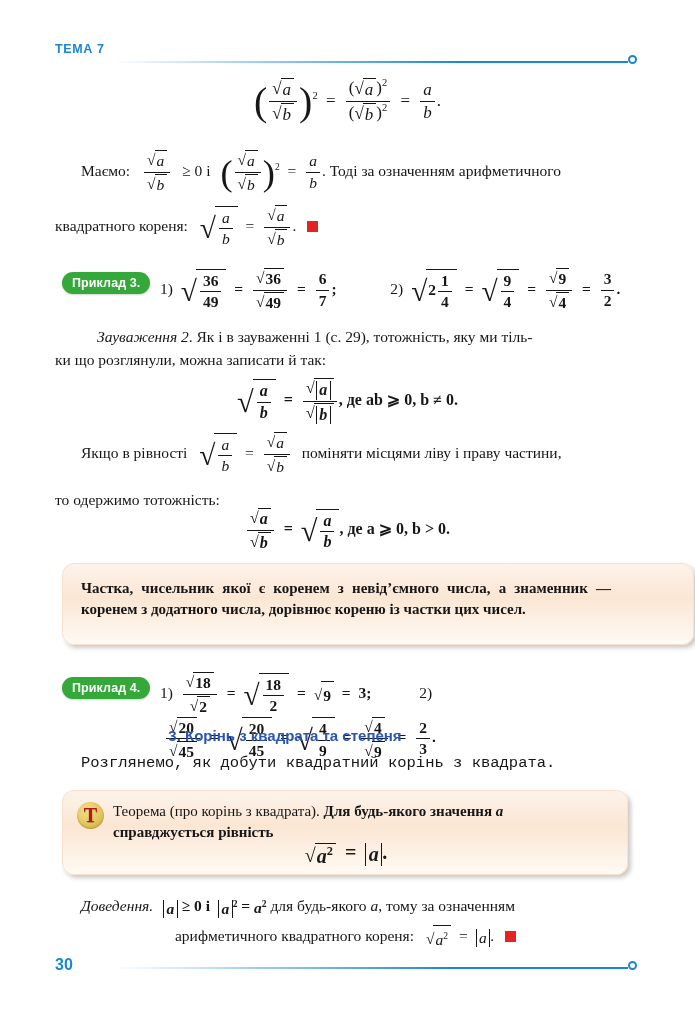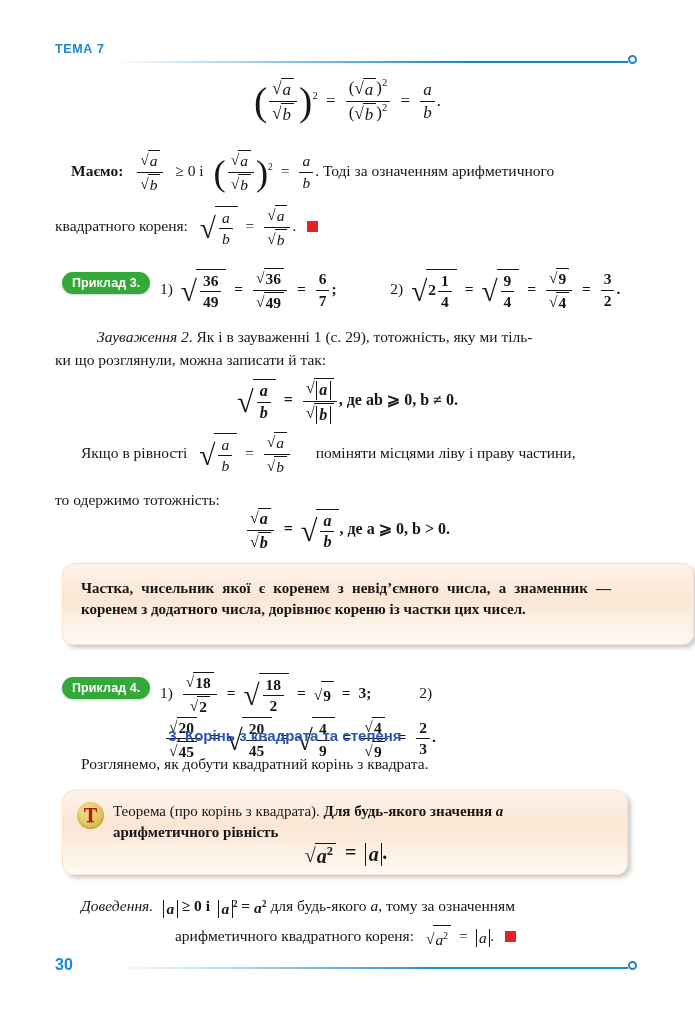--- a/index.html
+++ b/index.html
@@ -285,21 +285,21 @@
     <span class="math" aria-hidden="false">
       <span class="paren-big">(</span><span class="frac"><span class="num"><span class="rad"><span class="sign">√</span><span class="arg mi">a</span></span></span><span class="den"><span class="rad"><span class="sign">√</span><span class="arg mi">b</span></span></span></span><span class="paren-big">)</span><span class="sup">2</span>
       <span class="op">=</span>
       <span class="frac"><span class="num">(<span class="rad"><span class="sign">√</span><span class="arg mi">a</span></span>)<span class="sup">2</span></span><span class="den">(<span class="rad"><span class="sign">√</span><span class="arg mi">b</span></span>)<span class="sup">2</span></span></span>
       <span class="op">=</span>
       <span class="frac"><span class="num mi">a</span><span class="den mi">b</span></span>.
     </span>
   </div>
 
   <div class="body-text" style="left:55px; top:150px; width:585px; text-align:left;">
-    <span style="margin-left:16px;font-weight:bold;">Маємо:</span>
+    <span style="margin-left:26px;">Маємо:</span>
     <span class="math" style="margin-left:8px;">
       <span class="frac"><span class="num"><span class="rad"><span class="sign">√</span><span class="arg mi">a</span></span></span><span class="den"><span class="rad"><span class="sign">√</span><span class="arg mi">b</span></span></span></span>
     </span>
     <span style="margin-left:6px;">≥ 0  і</span>
     <span class="math" style="margin-left:6px;">
       <span class="paren-big">(</span><span class="frac"><span class="num"><span class="rad"><span class="sign">√</span><span class="arg mi">a</span></span></span><span class="den"><span class="rad"><span class="sign">√</span><span class="arg mi">b</span></span></span></span><span class="paren-big">)</span><span class="sup">2</span>
       <span class="op">=</span>
       <span class="frac"><span class="num mi">a</span><span class="den mi">b</span></span>
     </span><span>. Тоді за означенням арифметичного</span>
   </div>
@@ -353,21 +353,21 @@
     </span><span class="bd">, де ab ⩾ 0, b ≠ 0.</span>
   </div>
 
   <div class="body-text" style="left:55px; top:432px; width:585px; text-align:left;">
     <span style="margin-left:26px;">Якщо в рівності</span>
     <span class="math" style="margin-left:8px;">
       <span class="rad radbig"><span class="sign">√</span><span class="arg"><span class="frac"><span class="num mi">a</span><span class="den mi">b</span></span></span></span>
       <span class="op">=</span>
       <span class="frac"><span class="num"><span class="rad"><span class="sign">√</span><span class="arg mi">a</span></span></span><span class="den"><span class="rad"><span class="sign">√</span><span class="arg mi">b</span></span></span></span>
     </span>
-    <span style="margin-left:20px;text-align:center;">поміняти місцями ліву і праву частини,</span>
+    <span style="margin-left:6px;text-align:center;">поміняти місцями ліву і праву частини,</span>
   </div>
   <div class="body-text" style="left:55px; top:487px; width:585px; text-align:left;">
     <span>то одержимо тотожність:</span>
   </div>
 
   <div class="centered" style="left:0; top:508px; width:695px; font-size:16px;">
     <span class="math mb">
       <span class="frac"><span class="num"><span class="rad"><span class="sign">√</span><span class="arg mi">a</span></span></span><span class="den"><span class="rad"><span class="sign">√</span><span class="arg mi">b</span></span></span></span>
       <span class="op">=</span>
       <span class="rad radbig"><span class="sign">√</span><span class="arg"><span class="frac"><span class="num mi">a</span><span class="den mi">b</span></span></span></span>
@@ -400,34 +400,34 @@
       <span class="rad radbig"><span class="sign">√</span><span class="arg"><span class="frac"><span class="num">4</span><span class="den">9</span></span></span></span>
       <span class="op">=</span>
       <span class="frac"><span class="num"><span class="rad"><span class="sign">√</span><span class="arg">4</span></span></span><span class="den"><span class="rad"><span class="sign">√</span><span class="arg">9</span></span></span></span>
       <span class="op">=</span>
       <span class="frac"><span class="num">2</span><span class="den">3</span></span>.
     </span>
   </div>
 
   <div class="section-heading" style="left:0; top:727px;">3. Корінь з квадрата та степеня</div>
 
-  <div class="body-text" style="left:55px; top:751px; width:585px; text-align:left;">
+  <div class="body-text" style="left:55px; top:751px; width:585px; text-align:left;font-family:Liberation Mono, monospace;">
     <span style="margin-left:26px;">Розглянемо, як добути квадратний корінь з квадрата.</span>
   </div>
 
   <div class="cream-box" style="left:62px; top:790px; width:566px; height:85px;">
     <div class="t-badge">
       <span>T</span>
     </div>
     <div style="position:absolute; left:50px; top:10px; width:500px; font-family:'Liberation Serif',serif; font-size:15px; line-height:21px; text-align:justify; color:#161616;">
       <span>Теорема</span>
       <span>(про корінь з квадрата).</span>
       <span class="bd">Для будь-якого значення</span>
       <span class="bd it mi">a</span><br>
-      <span class="bd">арифметичного рівність</span>
+      <span class="bd">справджується рівність</span>
     </div>
     <div style="position:absolute; left:0; top:50px; width:566px; text-align:center; font-size:20px;">
       <span class="math mb">
         <span class="rad"><span class="sign">√</span><span class="arg"><span class="mi">a</span><span class="sup">2</span></span></span>
         <span class="op">=</span>
         <span class="abs mi">a</span>.
       </span>
     </div>
   </div>
 

